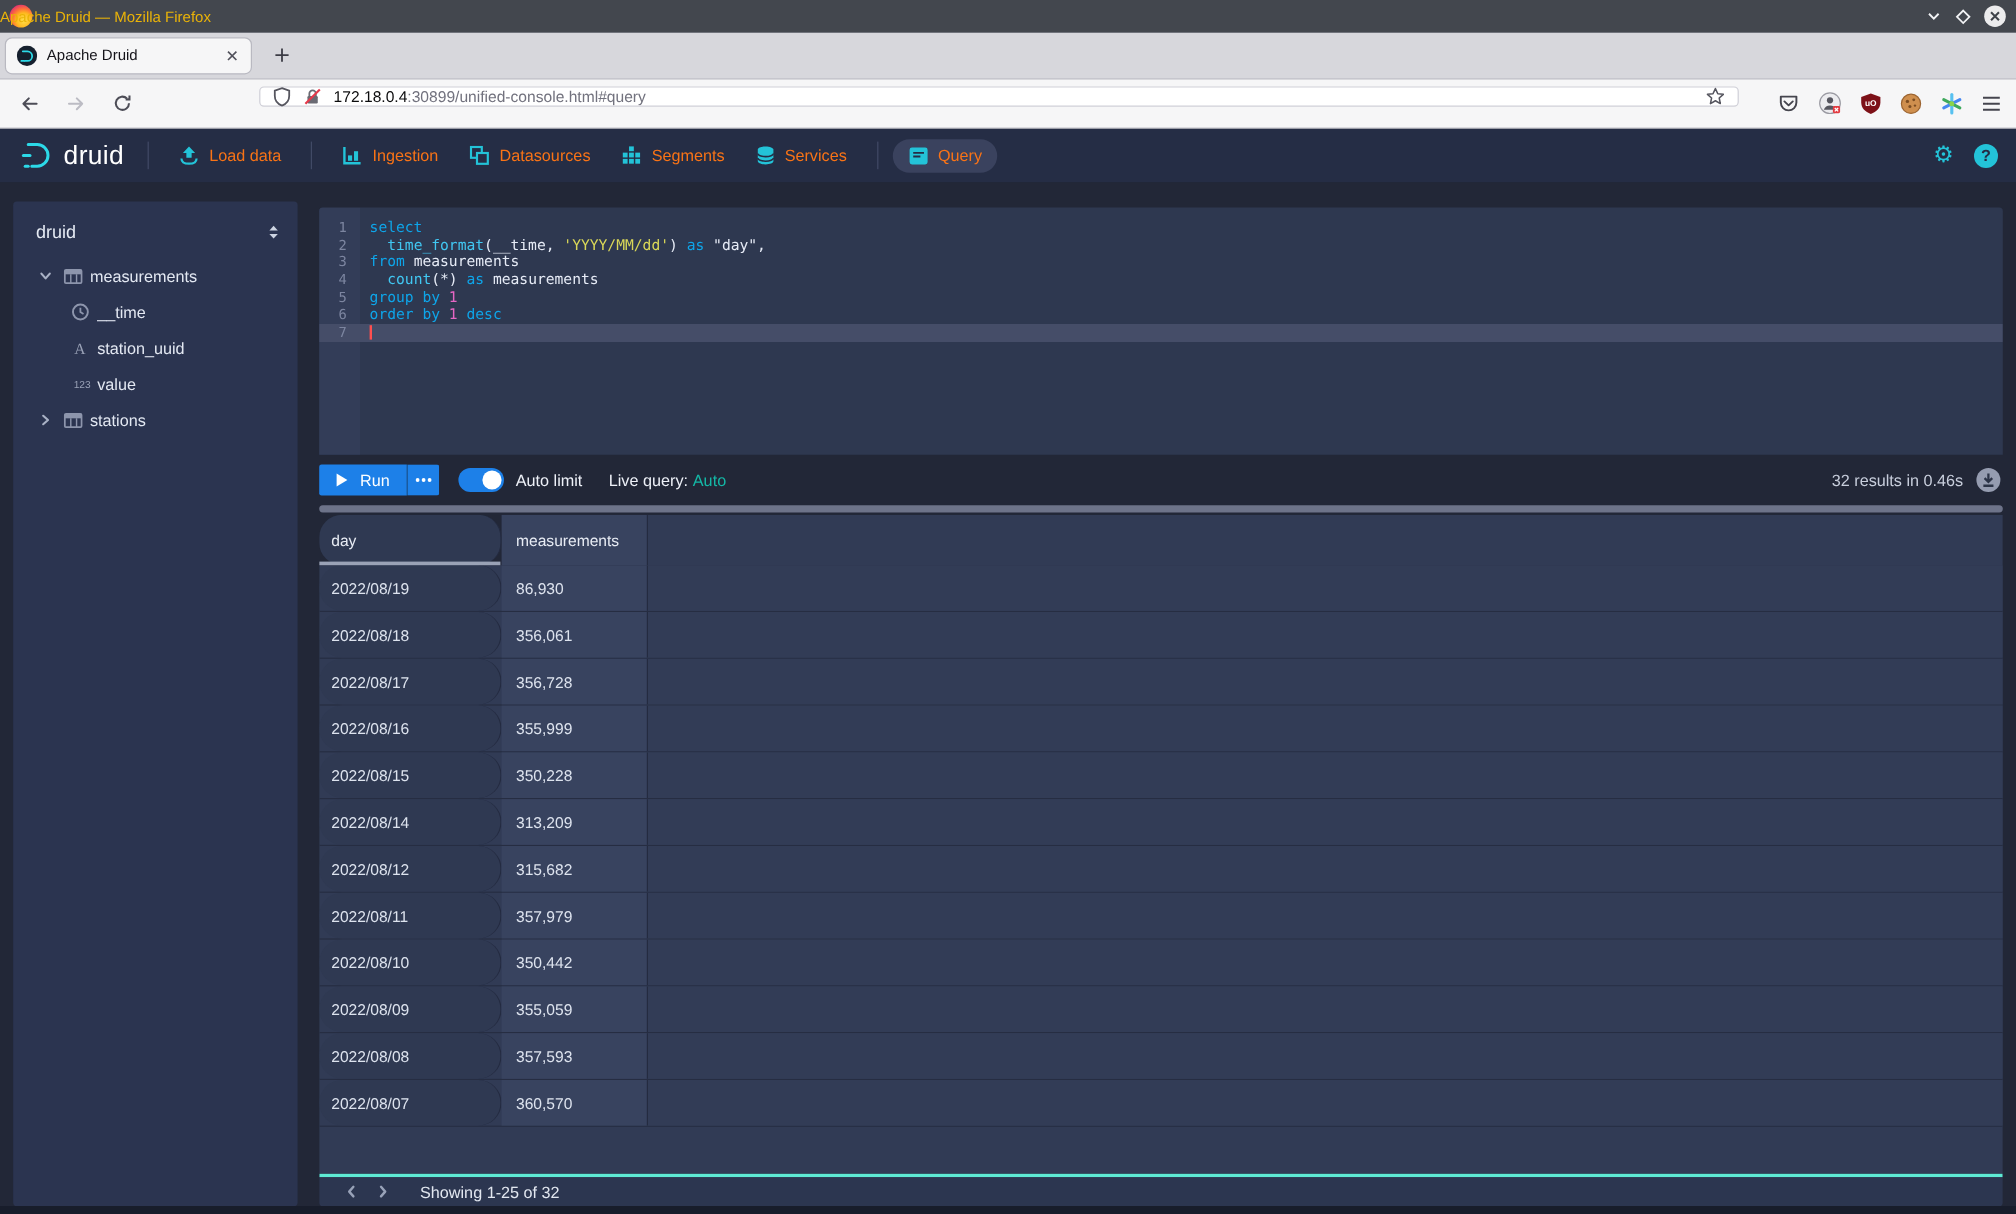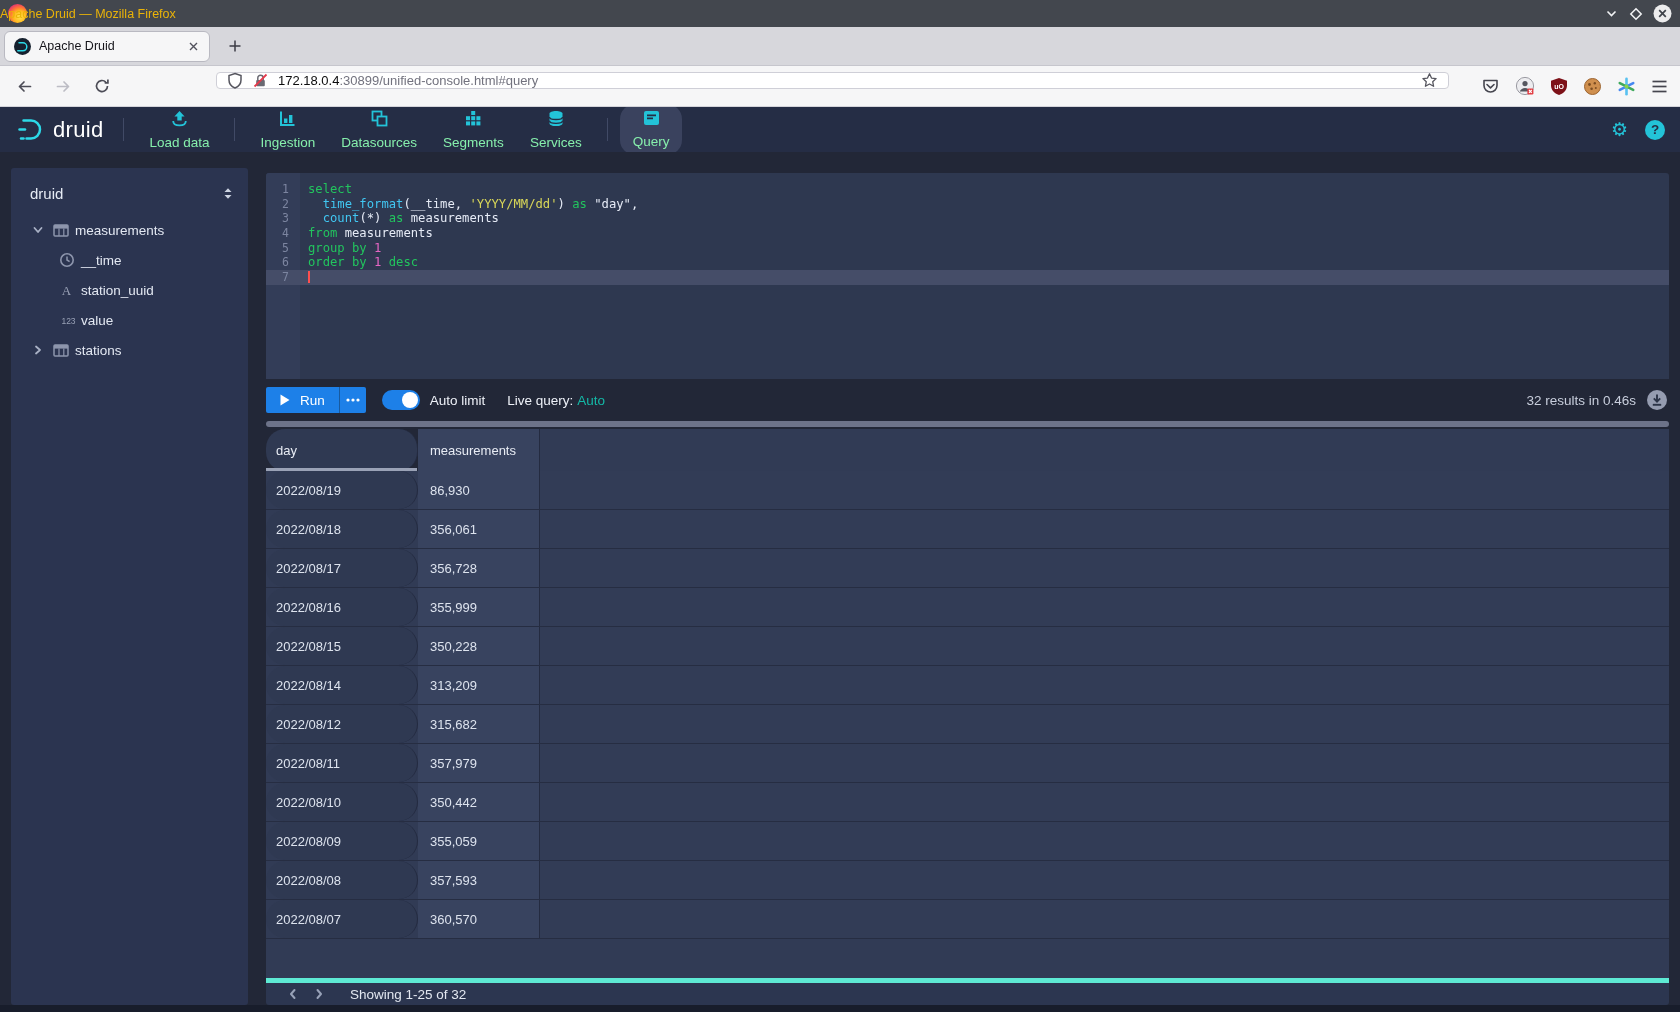--- a/index.html
+++ b/index.html
@@ -32,21 +32,21 @@
   .url-host { color:#0c0c0d; }
   .url-rest { color:#72727e; }
   .toolbar-right { position:absolute; right:12px; top:0; height:100%; display:flex; align-items:center; gap:15px; }
   .tb-icon { display:flex; align-items:center; justify-content:center; }
 
   
   .druidbar { height:45px; background:#252d45; display:flex; align-items:center; padding:0 15px; }
   .brand { display:flex; align-items:center; gap:7px; margin-right:8px; }
   .brand-text { color:#ffffff; font-size:22px; letter-spacing:.3px; }
   .vdiv { width:1px; height:23px; background:#414a66; margin:0 12px; }
-  .nav-item { display:flex; align-items:center; gap:8px; padding:6px 13px; border-radius:15px; color:#86efac; font-size:13.5px; cursor:default;flex-direction:column; }
+  .nav-item { display:flex; align-items:center; gap:8px; padding:6px 13px; border-radius:15px; color:#f97316; font-size:13.5px; cursor:default; }
   .nav-item.active { background:#3a425e; }
   .druid-right { margin-left:auto; display:flex; align-items:center; gap:17px; }
   .gear-glyph { font-family:"DejaVu Sans", sans-serif; font-size:19px; color:#23c3d8; line-height:1; }
   .help-circle { width:20px; height:20px; border-radius:50%; background:#23c3d8; color:#252d45;
                  font-size:13.5px; font-weight:bold; display:flex; align-items:center; justify-content:center; }
 
   
   .appbg { position:relative; height:860px; background:#222737; }
   .bottom-strip { position:absolute; left:0; right:0; bottom:0; height:7px; background:#181d2b; }
 
@@ -65,21 +65,21 @@
 
   
   .editor { height:206px; background:#2e3850; border-radius:3px 3px 0 0; display:flex; overflow:hidden; flex:none; }
   .gutter { width:34px; background:#333d58; padding-top:9px; flex:none; }
   .code { flex:1; padding-top:9px; position:relative; }
   .g-line { height:14.7px; font-family:"DejaVu Sans Mono", monospace; font-size:11.5px; line-height:14.7px;
             color:#7c85a0; text-align:right; padding-right:11px; }
   .c-line { height:14.7px; font-family:"DejaVu Sans Mono", monospace; font-size:12.2px; line-height:14.7px;
             color:#e6ebf6; padding-left:8px; white-space:pre; }
   .g-line.active, .c-line.active { background:#454d68; }
-  .tk-kw { color:#22c55e; } .tk-fn { color:#41c7f2; } .tk-str { color:#d9d758; } .tk-num { color:#e566c4; } .tk-pl { color:#e6ebf6; }
+  .tk-kw { color:#0ea5e9; } .tk-fn { color:#41c7f2; } .tk-str { color:#d9d758; } .tk-num { color:#e566c4; } .tk-pl { color:#e6ebf6; }
   .cursor { display:inline-block; width:2px; height:12px; background:#ff4f4f; vertical-align:-2px; }
 
   
   .runbar { height:42px; display:flex; align-items:center; flex:none; }
   .run-group { display:flex; }
   .run-btn { height:26px; background:#1d80e8; border-radius:2px 0 0 2px; display:flex; align-items:center; gap:10px;
              padding:0 14px; color:#fff; font-size:13.5px; }
   .more-btn { height:26px; width:27px; background:#1d80e8; border-left:1px solid rgba(17,20,24,.35);
               border-radius:0 2px 2px 0; display:flex; align-items:center; justify-content:center; }
   .switch { width:38px; height:20px; background:#1d80e8; border-radius:10px; position:relative; margin-left:16px; flex:none; }
@@ -98,21 +98,21 @@
   .gcell-fill { flex:1; }
   .ghead .gcell-day  { background:#2f3952; position:relative; }
   .ghead .gcell-day::after { content:""; position:absolute; left:0; right:0; bottom:0; height:3px; background:#9aa2b6; }
   .ghead .gcell-meas { background:#38435f; }
   .ghead .gcell-fill { background:#313b55; }
   .gbody { flex:1; overflow:hidden; background:#313b55; }
   .grow { height:39px; display:flex; border-bottom:1px solid #262d42; font-size:13px; color:#dde3ee; }
   .grow .gcell-day  { background:#2f3952; }
   .grow .gcell-meas { background:#38435f; }
   .grow .gcell-fill { background:#323c56; }
-  .gfoot { height:27px; flex:none; background:#2c3650; border-top:5px solid #5eead4; display:flex; align-items:center;
+  .gfoot { height:27px; flex:none; background:#2c3650; border-top:3px solid #5eead4; display:flex; align-items:center;
            padding-left:14px; border-radius:0 0 3px 3px; }
   .pg-btn { display:flex; align-items:center; justify-content:center; width:26px; }
   .showing { font-size:13.5px; color:#e2e7f0; margin-left:18px; }
 </style>
 </head>
 <body>
 
 <div id="root">
 
   <div class="titlebar">
@@ -421,22 +421,22 @@
             <div class="g-line">2</div>
             <div class="g-line">3</div>
             <div class="g-line">4</div>
             <div class="g-line">5</div>
             <div class="g-line">6</div>
             <div class="g-line active">7</div>
           </div>
         <div class="code" id="code">
             <div class="c-line"><span class="tk-kw">select</span></div>
             <div class="c-line"><span class="tk-pl">  </span><span class="tk-fn">time_format</span><span class="tk-pl">(__time, </span><span class="tk-str">'YYYY/MM/dd'</span><span class="tk-pl">) </span><span class="tk-kw">as</span><span class="tk-pl"> "day",</span></div>
+            <div class="c-line"><span class="tk-kw">from</span><span class="tk-pl"> measurements</span></div>
             <div class="c-line"><span class="tk-pl">  </span><span class="tk-fn">count</span><span class="tk-pl">(*) </span><span class="tk-kw">as</span><span class="tk-pl"> measurements</span></div>
-            <div class="c-line"><span class="tk-kw">from</span><span class="tk-pl"> measurements</span></div>
             <div class="c-line"><span class="tk-kw">group by</span><span class="tk-pl"> </span><span class="tk-num">1</span></div>
             <div class="c-line"><span class="tk-kw">order by</span><span class="tk-pl"> </span><span class="tk-num">1</span><span class="tk-kw"> desc</span></div>
             <div class="c-line active"><span class="cursor"></span></div>
           </div>
       </div>
 
       <div class="runbar">
         <div class="run-group">
           <div class="run-btn">
             <span style="display:flex">

